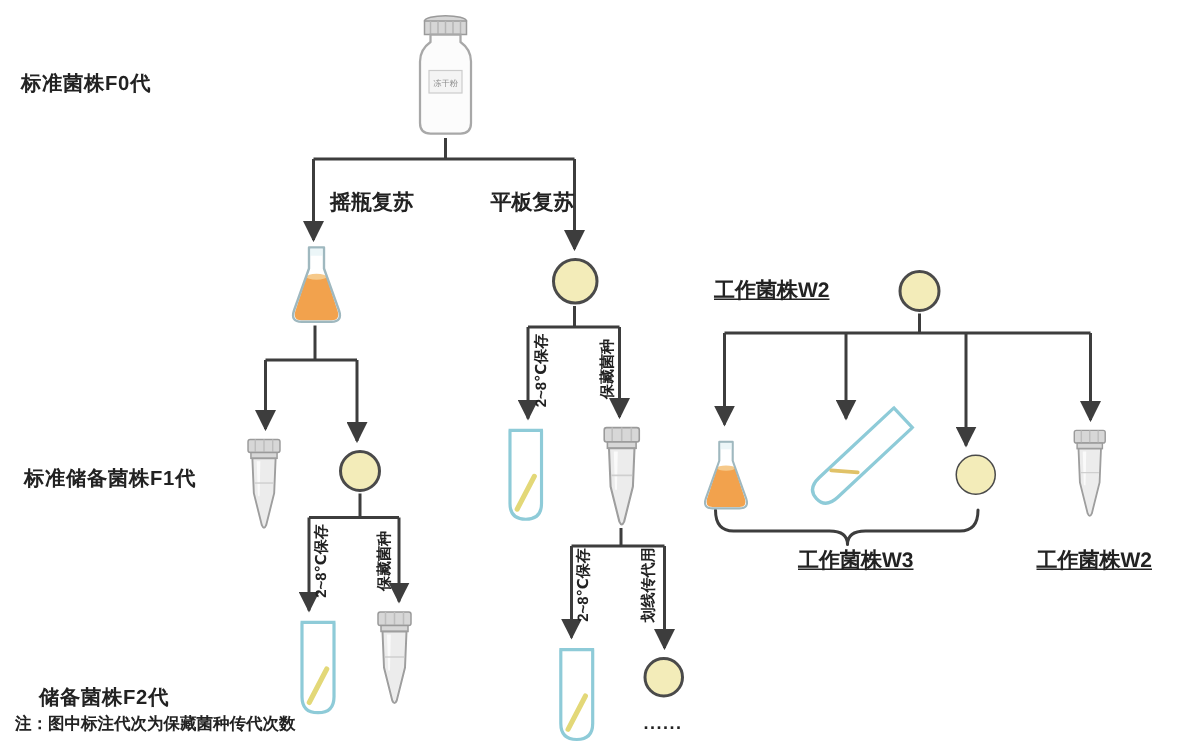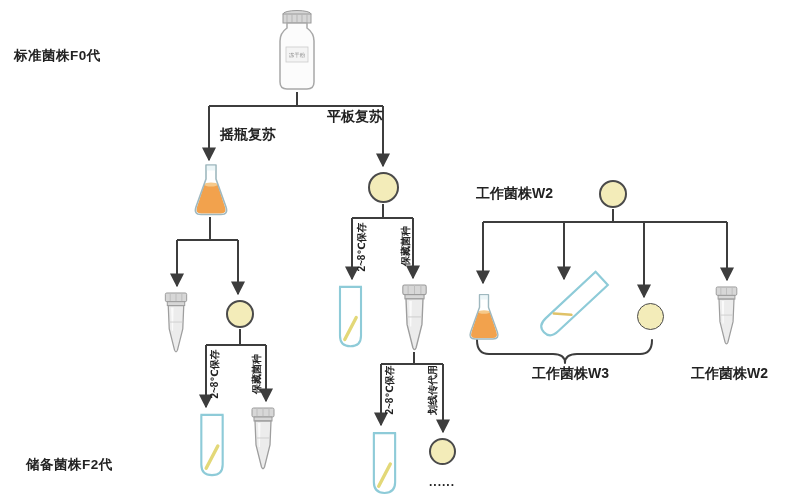--- a/index.html
+++ b/index.html
@@ -9,21 +9,21 @@
     --slant-streak:#e3d878; --cryotube-body:#ececec;
   }
   html,body{margin:0;padding:0;background:#fff;}
   #stage{
     position:relative;width:797px;height:498px;background:#ffffff;
     font-family:"Liberation Sans","DejaVu Sans",sans-serif;overflow:hidden;
   }
   .label{position:absolute;font-weight:700;color:var(--text);white-space:nowrap;line-height:1.15;text-align:center;}
   .gen{font-size:13.5px;letter-spacing:0.5px;}
   .proc{font-size:14px;}
-  .work{font-size:14px;}
+  .work{font-size:14px;text-decoration:underline;}
   .rot{
     position:absolute;width:64px;font-weight:700;color:var(--text);
     font-size:10px;text-align:center;white-space:nowrap;
     transform:rotate(-90deg);transform-origin:center;line-height:1;
   }
   .note{font-size:11px;}
   .dots{font-size:12px;letter-spacing:1px;}
   .plate{
     position:absolute;border-radius:50%;
     background:var(--plate-fill);border:2px solid var(--plate-border);
@@ -202,31 +202,33 @@
   <div class="icon" style="left:467px;top:289px;">
     <svg width="34" height="56" viewBox="0 0 38 54">
       <path class="flask-liq" d="M12.5,21 L25.5,21 L33,44 Q35,50.5 29,50.5 L9,50.5 Q3,50.5 5,44 Z"></path>
       <ellipse fill="#f6c98a" cx="19" cy="21.5" rx="6.8" ry="2"></ellipse>
       <path class="flask-glass" d="M14,2 L24,2 L24,16 L34,44 Q36.5,51.5 29,51.5 L9,51.5 Q1.5,51.5 4,44 L14,16 Z" fill-opacity="0"></path>
       <rect x="14.8" y="2.5" width="8.4" height="5" fill="#dff0f4" opacity="0.6"></rect>
     </svg>
   </div>
 
   <div class="label gen" style="left:14px;top:48px;">标准菌株F0代</div>
+  <div class="label gen" style="left:16px;top:311px;">标准储备菌株F1代</div>
   <div class="label gen" style="left:26px;top:421px;margin-top:36px;">储备菌株F2代</div>
 
   <div class="label proc" style="left:220px;top:126px;">摇瓶复苏</div>
-  <div class="label proc" style="left:327px;top:109px;font-family:Liberation Serif, serif;">平板复苏</div>
+  <div class="label proc" style="left:327px;top:126px;">平板复苏</div>
 
   <div class="rot" style="left:183px;top:369px;">2~8℃保存</div>
   <div class="rot" style="left:225px;top:369px;">保藏菌种</div>
   <div class="rot" style="left:330px;top:242px;">2~8℃保存</div>
   <div class="rot" style="left:374px;top:241px;">保藏菌种</div>
   <div class="rot" style="left:358px;top:385px;">2~8℃保存</div>
   <div class="rot" style="left:401px;top:385px;">划线传代用</div>
 
   <div class="label work" style="left:476px;top:185px;">工作菌株W2</div>
   <div class="label work" style="left:532px;top:365px;">工作菌株W3</div>
   <div class="label work" style="left:691px;top:365px;">工作菌株W2</div>
 
   <div class="label dots" style="left:429px;top:476px;">......</div>
+  <div class="label note" style="left:10px;top:477px;">注：图中标注代次为保藏菌种传代次数</div>
 
 </div>
 
 </body></html>

